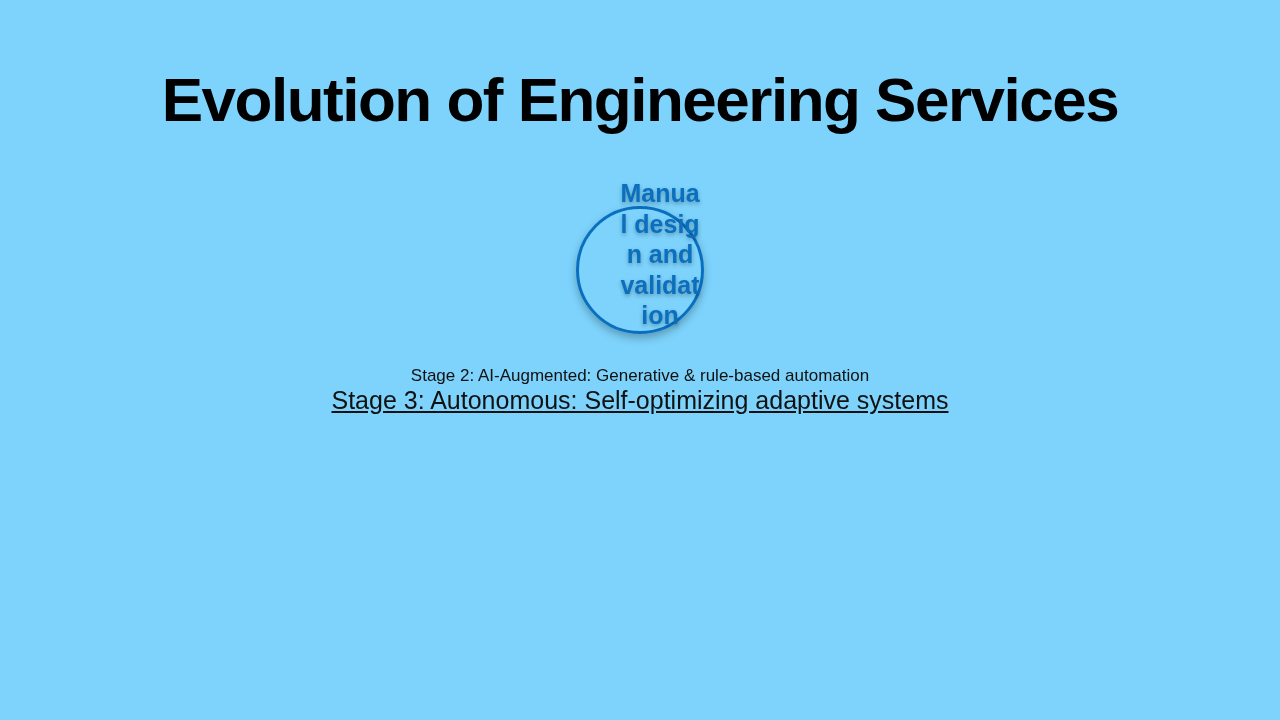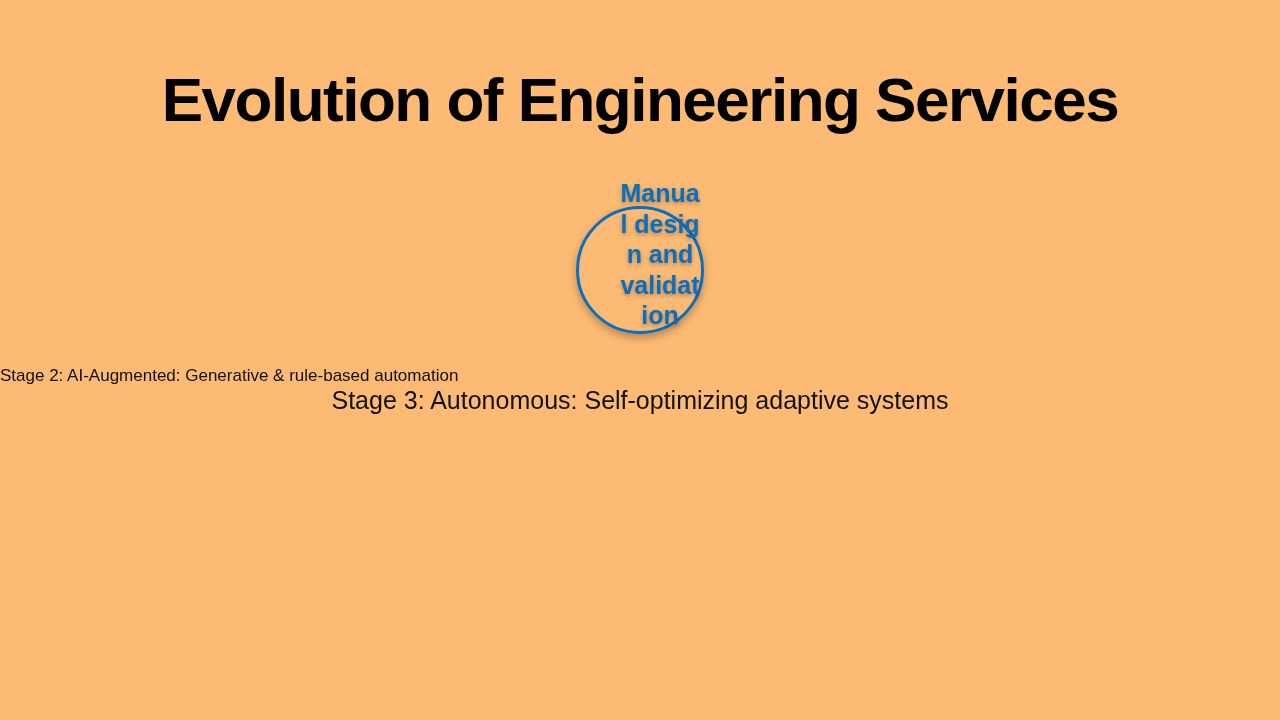--- a/index.html
+++ b/index.html
@@ -7,21 +7,21 @@
       padding: 0;
       width: 1280px;
       height: 720px;
       background: #ffffff;
       overflow: hidden;
     }
     .slide {
       position: relative;
       width: 1280px;
       height: 720px;
-      background: #fdba74;
+      background: #7dd3fc;
     }
     .title {
       position: absolute;
       top: 62px;
       left: 0;
       width: 1280px;
       text-align: center;
       font-family: "Liberation Sans", sans-serif;
       font-weight: 700;
       font-size: 62px;
@@ -60,35 +60,37 @@
       line-height: 30.5px;
       color: #0a6fbf;
       word-break: break-all;
       text-shadow: 0 2px 4px rgba(0,0,0,0.3);
     }
     .stage2 {
       position: absolute;
       top: 366px;
       left: 0;
       width: 1280px;
+      text-align: center;
       font-family: "Liberation Sans", sans-serif;
       font-size: 17px;
       color: #111111;
       line-height: 20px;
     }
     .stage3 {
       position: absolute;
       top: 386px;
       left: 0;
       width: 1280px;
       text-align: center;
       font-family: "Liberation Sans", sans-serif;
       font-size: 25px;
       color: #111111;
       line-height: 28px;
+      text-decoration: underline;
     }
   </style>
 </head>
 <body>
 
 <div class="slide">
   <h1 class="title">Evolution of Engineering Services</h1>
 
   <div class="stage1-wrap">
     <div class="stage1-circle"></div>

